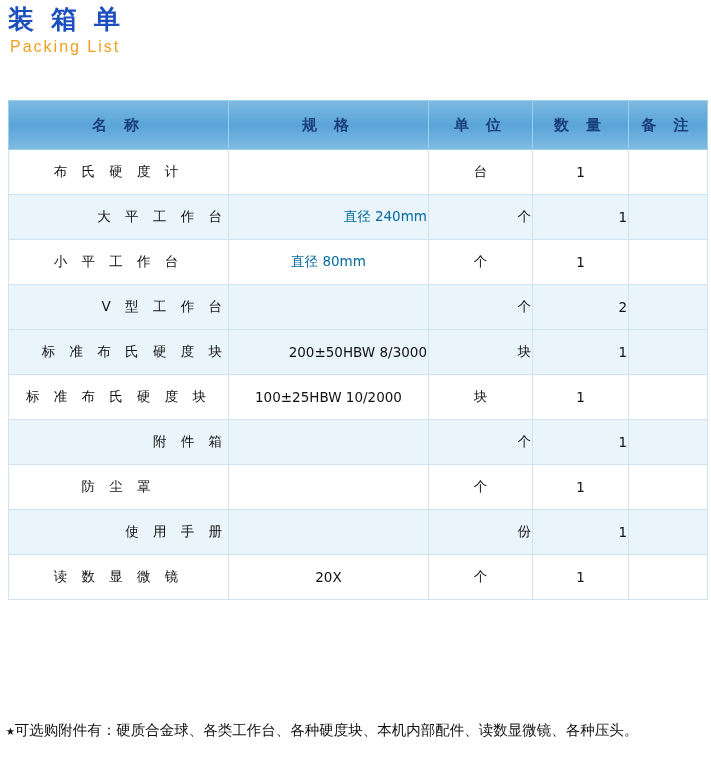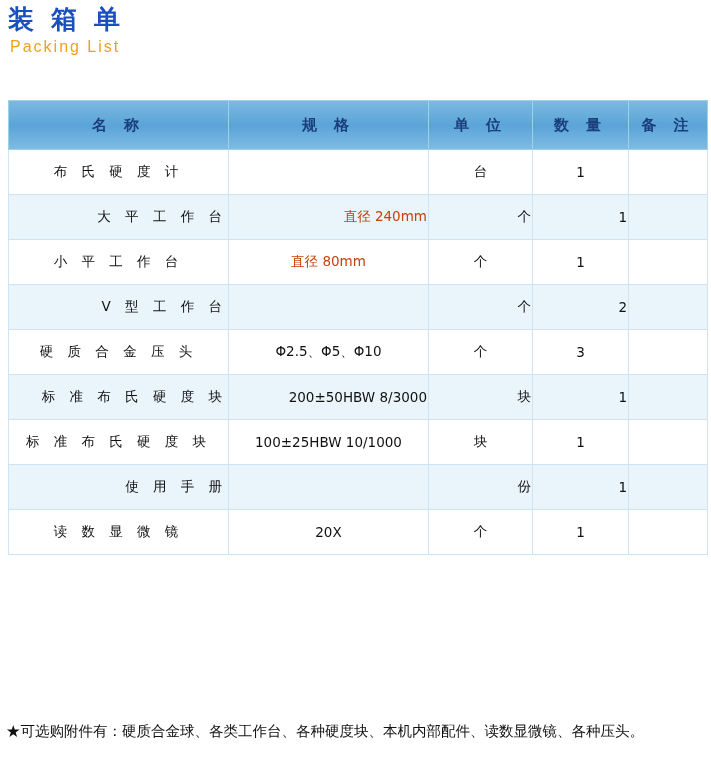--- a/index.html
+++ b/index.html
@@ -76,42 +76,42 @@
     background: #eaf4fb;
     text-align: right;
   }
   td.name {
     letter-spacing: 5px;
   }
   td.spec {
     letter-spacing: 0px;
   }
   td.spec.blue {
-    color: #c2410c;
+    color: #0369a1;
   }
   td.unit {
     letter-spacing: 0px;
   }
   td.qty {
     letter-spacing: 0px;
   }
   .col-name { width: 220px; }
   .col-spec { width: 200px; }
   .col-unit { width: 104px; }
   .col-qty  { width: 96px; }
   .col-note { width: 79px; }
   .footnote {
     position: absolute;
     left: 6px;
     top: 716px;
     width: 700px;
     font-size: 14.5px;
     line-height: 30px;
     color: #111;
-    font-family: Liberation Sans, sans-serif;
+    font-family: Liberation Mono, monospace;
   }
 </style>
 </head>
 <body>
 
 <div class="page">
 
   <div class="title-zh">装 箱 单</div>
   <div class="title-en">Packing List</div>
 
@@ -154,38 +154,45 @@
           <td class="qty">1</td>
           <td class="note"></td>
         </tr>
         <tr class="even">
           <td class="name">V 型 工 作 台</td>
           <td class="spec"></td>
           <td class="unit">个</td>
           <td class="qty">2</td>
           <td class="note"></td>
         </tr>
-        <tr class="odd">
-          <td class="name">硬 质 合 金 压 头</td>
-          <td class="spec">Φ2.5、Φ5、Φ10</td>
-          <td class="unit">个</td>
-          <td class="qty">3</td>
-          <td class="note"></td>
-        </tr>
         <tr class="even">
           <td class="name">标 准 布 氏 硬 度 块</td>
           <td class="spec">200±50HBW 8/3000</td>
           <td class="unit">块</td>
           <td class="qty">1</td>
           <td class="note"></td>
         </tr>
         <tr class="odd">
           <td class="name">标 准 布 氏 硬 度 块</td>
-          <td class="spec">100±25HBW 10/1000</td>
+          <td class="spec">100±25HBW 10/2000</td>
           <td class="unit">块</td>
+          <td class="qty">1</td>
+          <td class="note"></td>
+        </tr>
+        <tr class="even">
+          <td class="name">附 件 箱</td>
+          <td class="spec"></td>
+          <td class="unit">个</td>
+          <td class="qty">1</td>
+          <td class="note"></td>
+        </tr>
+        <tr class="odd">
+          <td class="name">防 尘 罩</td>
+          <td class="spec"></td>
+          <td class="unit">个</td>
           <td class="qty">1</td>
           <td class="note"></td>
         </tr>
         <tr class="even">
           <td class="name">使 用 手 册</td>
           <td class="spec"></td>
           <td class="unit">份</td>
           <td class="qty">1</td>
           <td class="note"></td>
         </tr>

